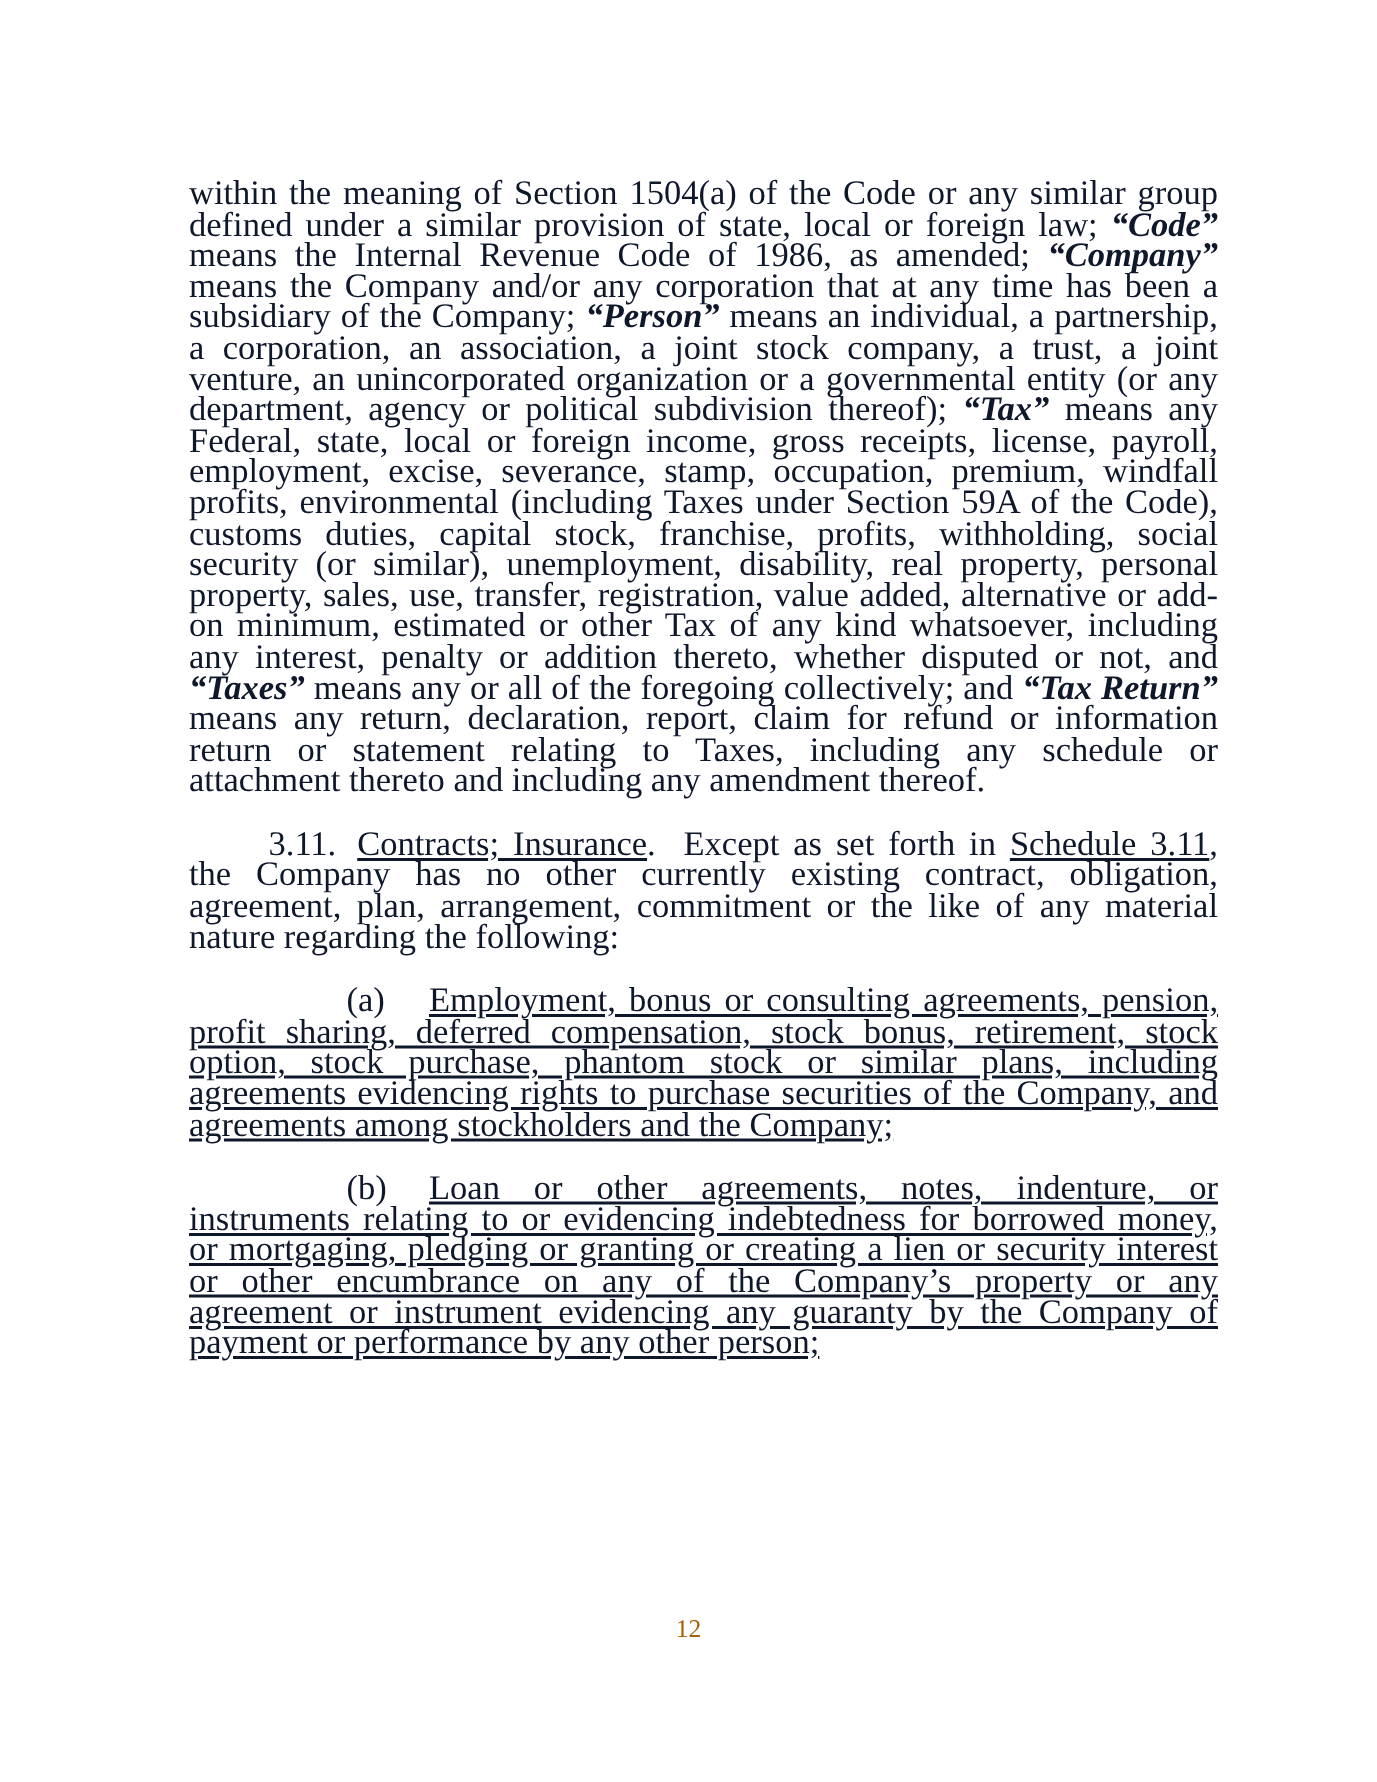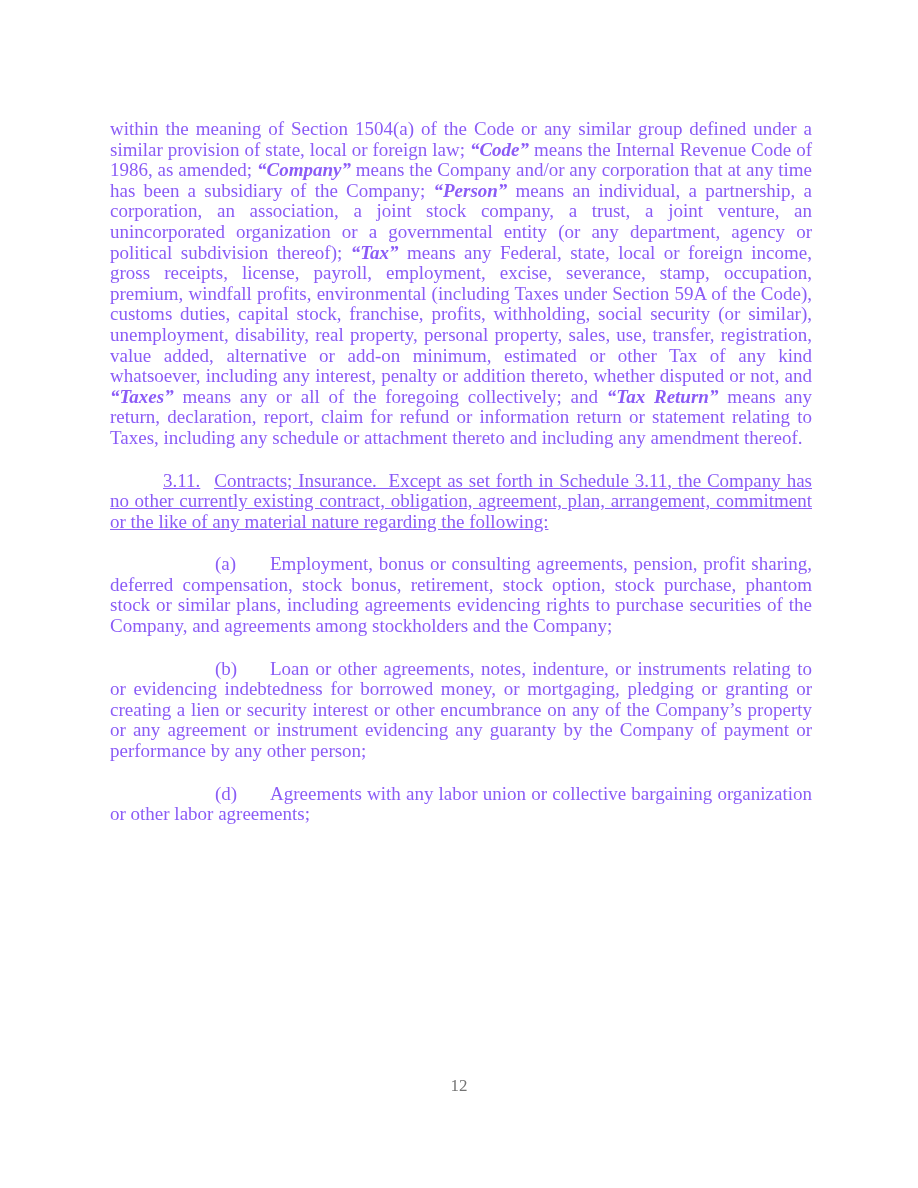--- a/index.html
+++ b/index.html
@@ -21,64 +21,63 @@
     background: #ffffff;
     overflow: hidden;
   }
   .content {
     position: absolute;
     left: 110px;
     top: 119px;
     width: 702px;
   }
   p.para {
-    margin: 0 0 22px 0;
-    font-size: 19px;
+    margin: 0 0 22px 16px;
+    font-size: 23px;
     line-height: 20.6px;
     text-align: justify;
-    color: #8b5cf6;
+    color: #0f172a;
   }
   p.para:last-child { margin-bottom: 0; }
-  p.indent1 { text-indent: 53px; text-decoration: underline; }
-  p.indent2 { text-indent: 105px; }
+  p.indent1 { text-indent: 53px; }
+  p.indent2 { text-indent: 105px; text-decoration: underline; }
   
   .bi { font-weight: bold; font-style: italic; }
   .u  { text-decoration: underline; }
   .secnum { padding-right: 14px; }
   .label {
     display: inline-block;
     width: 55px;
     text-indent: 0;
   }
   .footer {
     position: absolute;
     top: 1076px;
     left: 0;
     width: 918px;
     text-align: center;
     font-size: 17px;
     line-height: 20.6px;
-    color: #737373;
+    color: #a16207;
   }
 </style>
 </head>
 <body>
 
 <div class="page">
   <div class="content">
 
     <p class="para"><span>within the meaning of Section 1504(a) of the Code or any similar group defined under a similar provision of state, local or foreign law; </span><span class="bi">“Code”</span><span> means the Internal Revenue Code of 1986, as amended; </span><span class="bi">“Company”</span><span> means the Company and/or any corporation that at any time has been a subsidiary of the Company; </span><span class="bi">“Person”</span><span> means an individual, a partnership, a corporation, an association, a joint stock company, a trust, a joint venture, an unincorporated organization or a governmental entity (or any department, agency or political subdivision thereof); </span><span class="bi">“Tax”</span><span> means any Federal, state, local or foreign income, gross receipts, license, payroll, employment, excise, severance, stamp, occupation, premium, windfall profits, environmental (including Taxes under Section 59A of the Code), customs duties, capital stock, franchise, profits, withholding, social security (or similar), unemployment, disability, real property, personal property, sales, use, transfer, registration, value added, alternative or add-on minimum, estimated or other Tax of any kind whatsoever, including any interest, penalty or addition thereto, whether disputed or not, and </span><span class="bi">“Taxes”</span><span> means any or all of the foregoing collectively; and </span><span class="bi">“Tax Return”</span><span> means any return, declaration, report, claim for refund or information return or statement relating to Taxes, including any schedule or attachment thereto and including any amendment thereof.</span></p>
 
     <p class="para indent1"><span class="secnum">3.11.</span><span class="u">Contracts; Insurance</span><span>.&nbsp; Except as set forth in </span><span class="u">Schedule 3.11</span><span>, the Company has no other currently existing contract, obligation, agreement, plan, arrangement, commitment or the like of any material nature regarding the following:</span></p>
 
     <p class="para indent2"><span class="label">(a)</span><span>Employment, bonus or consulting agreements, pension, profit sharing, deferred compensation, stock bonus, retirement, stock option, stock purchase, phantom stock or similar plans, including agreements evidencing rights to purchase securities of the Company, and agreements among stockholders and the Company;</span></p>
 
     <p class="para indent2"><span class="label">(b)</span><span>Loan or other agreements, notes, indenture, or instruments relating to or evidencing indebtedness for borrowed money, or mortgaging, pledging or granting or creating a lien or security interest or other encumbrance on any of the Company’s property or any agreement or instrument evidencing any guaranty by the Company of payment or performance by any other person;</span></p>
 
 
-    <p class="para indent2"><span class="label">(d)</span><span>Agreements with any labor union or collective bargaining organization or other labor agreements;</span></p>
 
 
 
   </div>
 
   <div class="footer">12</div>
 </div>
 
 </body></html>

